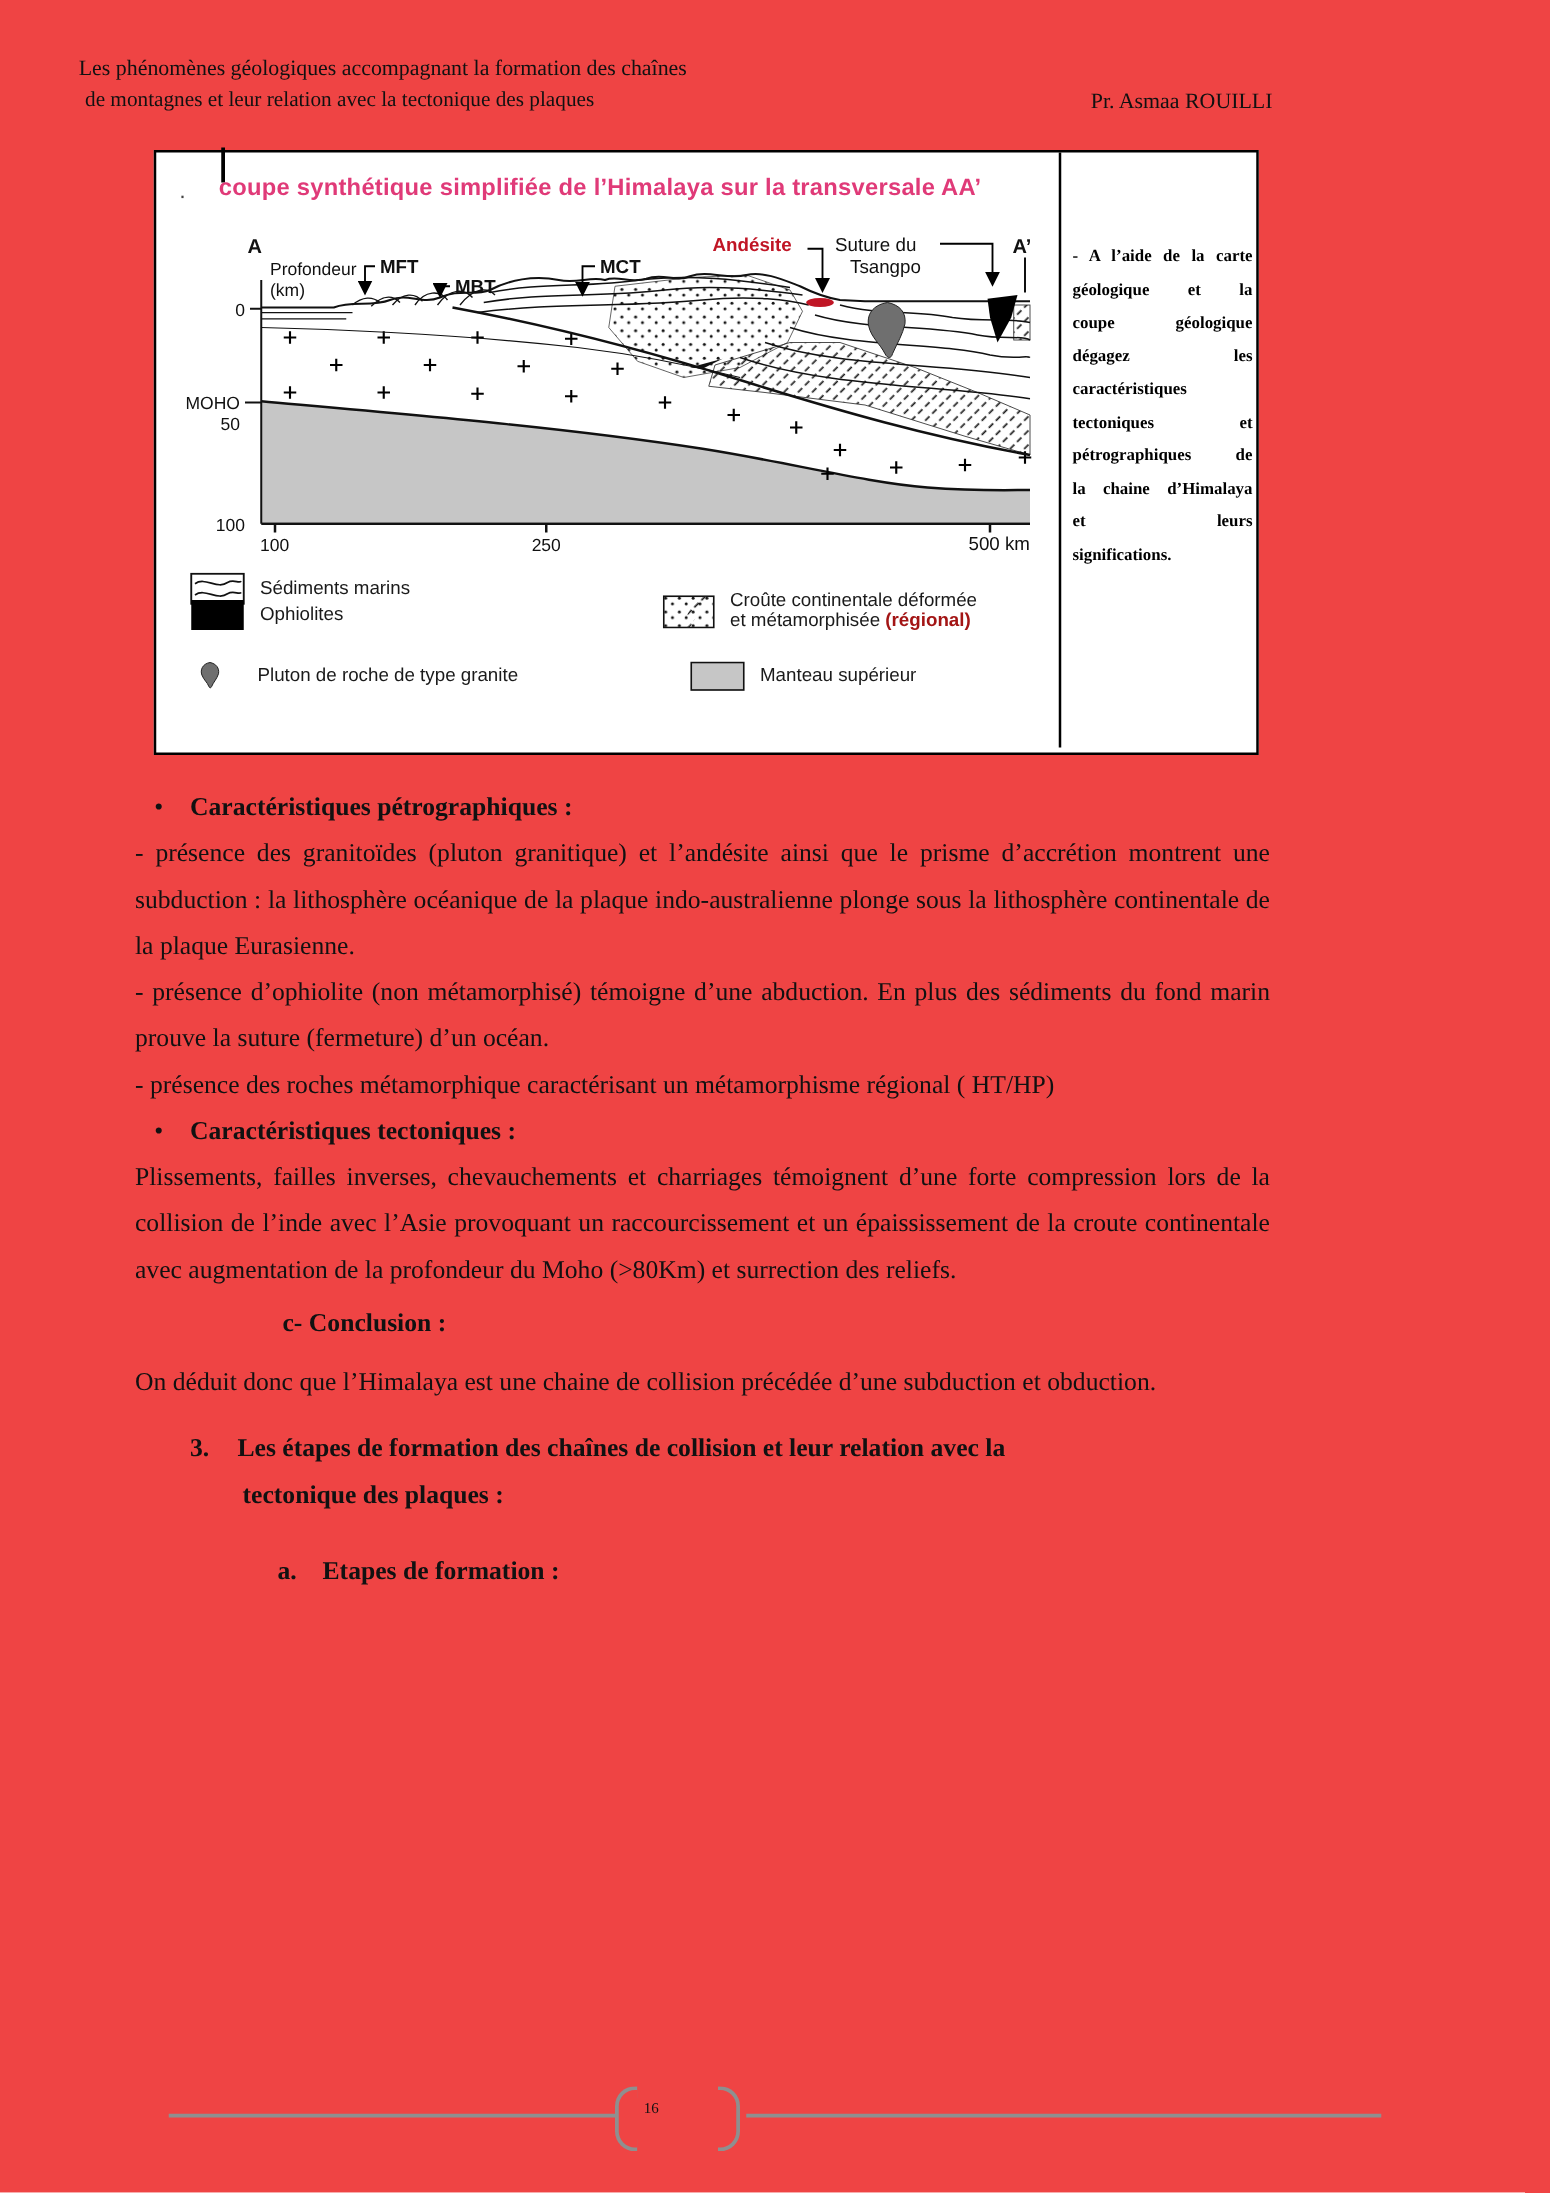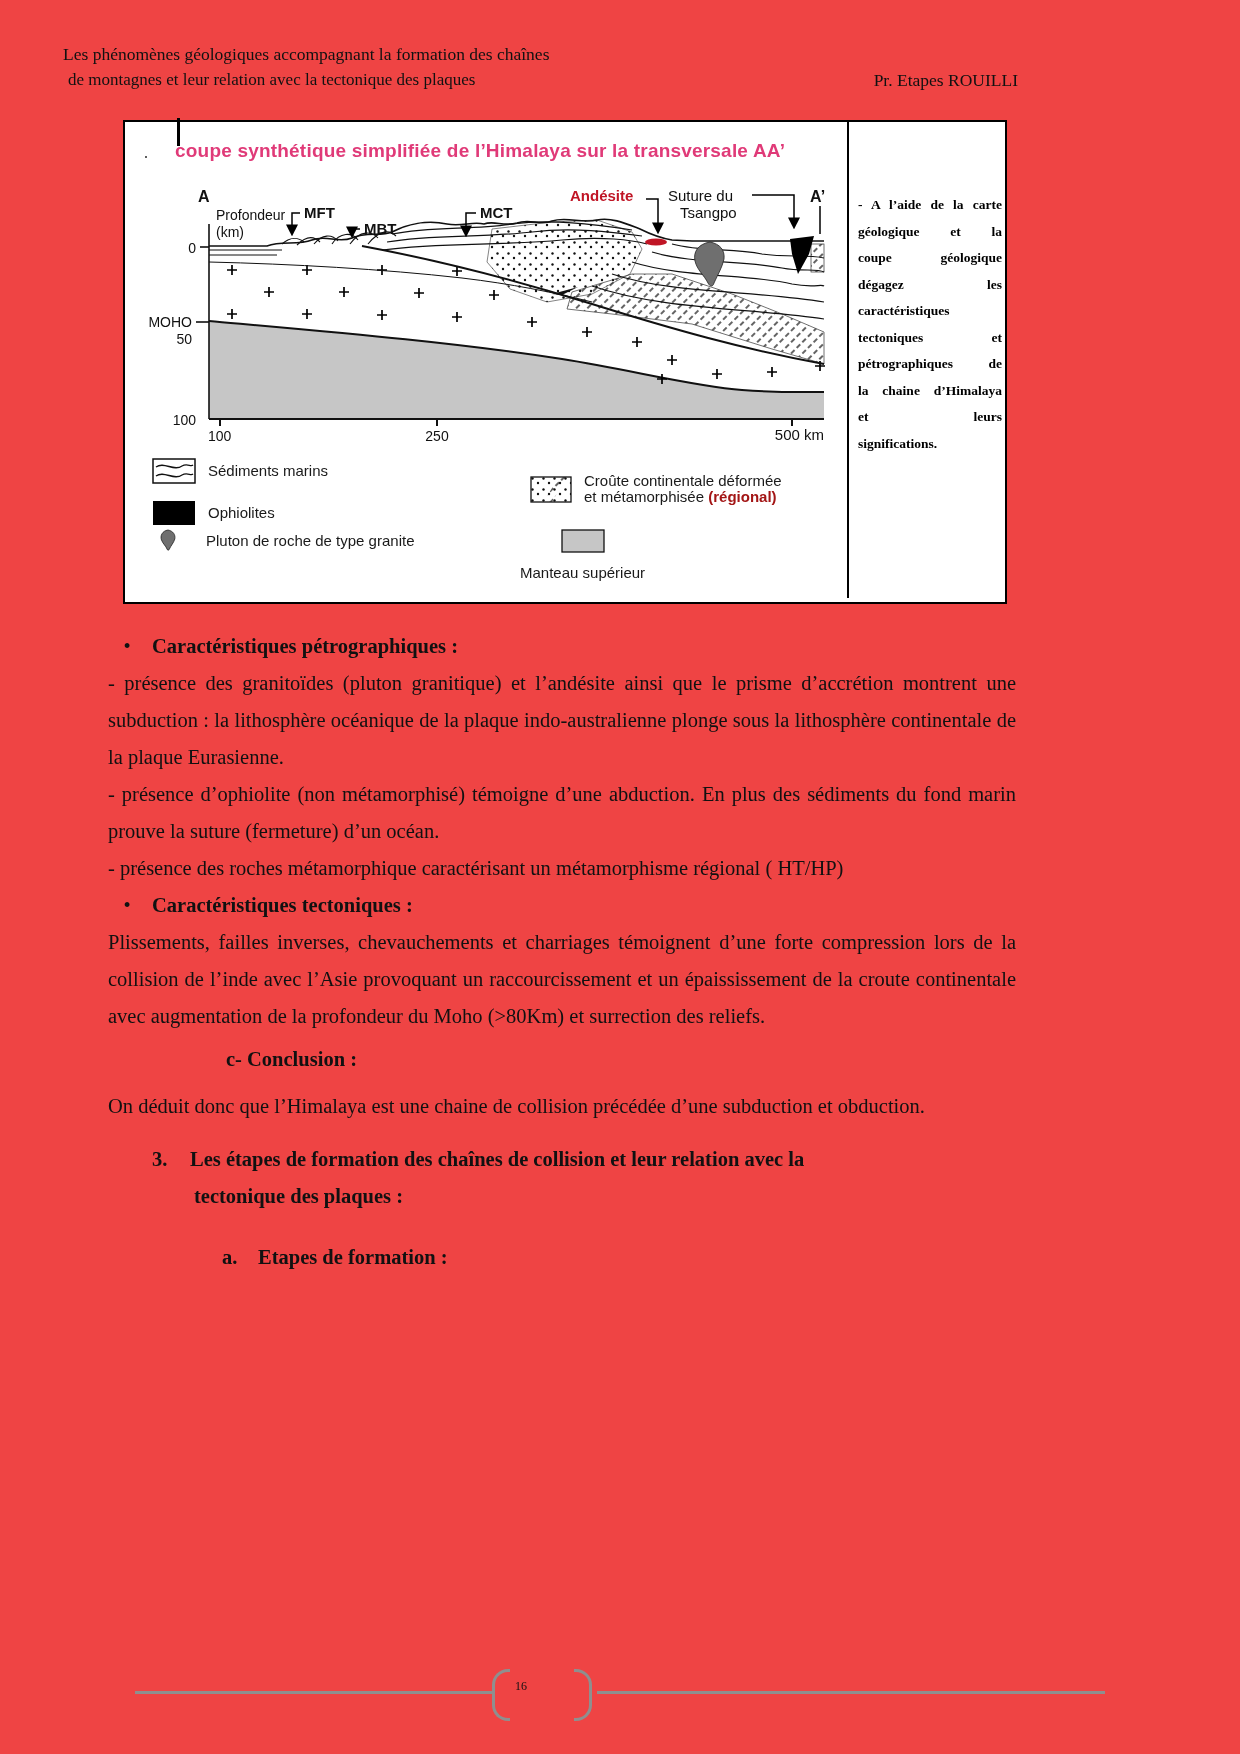--- a/index.html
+++ b/index.html
@@ -53,21 +53,21 @@
   .f-bracket.right{left:574px;border-left:none;border-radius:0 16px 16px 0;}
   .f-num{position:absolute;left:515px;top:34px;width:55px;font-size:12px;color:#111;}
 </style>
 </head>
 <body>
 
 <div class="page">
 
   <div class="hdr-l1">Les phénomènes géologiques accompagnant la formation des chaînes</div>
   <div class="hdr-l2">de montagnes et leur relation avec la tectonique des plaques</div>
-  <div class="hdr-author">Pr. Etapes ROUILLI</div>
+  <div class="hdr-author">Pr. Asmaa ROUILLI</div>
 
   <div class="figure">
     <div class="cursor-mark"></div>
     <span class="title-dot">·</span>
     <div class="fig-title">coupe synthétique simplifiée de l’Himalaya sur la transversale AA’</div>
     <div class="fig-divider"></div>
 
     <svg class="diagram" width="710" height="280" viewBox="0 0 710 280">
       <defs>
         <pattern id="dots" width="11" height="11" patternUnits="userSpaceOnUse">
@@ -196,21 +196,21 @@
     </svg>
 
     <div class="lg-row" style="left:27px;top:336px;">
       <svg width="44" height="26">
         <rect x="1" y="1" width="42" height="24" fill="#fff" stroke="#111" stroke-width="1.5"></rect>
         <path d="M4,9 C12,3 22,14 30,8 C35,5 39,9 41,7" fill="none" stroke="#111" stroke-width="1.3"></path>
         <path d="M4,18 C12,12 22,23 30,17 C35,14 39,18 41,16" fill="none" stroke="#111" stroke-width="1.3"></path>
       </svg>
       <span class="lg-text">Sédiments marins</span>
     </div>
-    <div class="lg-row" style="left:27px;top:378px;">
+    <div class="lg-row" style="left:27px;top:357px;">
       <svg width="44" height="26">
         <rect x="1" y="1" width="42" height="24" fill="#000"></rect>
       </svg>
       <span class="lg-text">Ophiolites</span>
     </div>
     <div class="lg-row" style="left:33px;top:407px;">
       <svg width="22" height="24">
         <path d="M10,1 C4,2 2,7 3.5,11 C5,15 8,17 9,20 C9.6,21.6 10.8,21.6 11.4,20 C12.6,17 15.6,14 16.8,10 C17.6,5.5 15,2 10,1 Z" style="fill:var(--c-pluton_grey)" stroke="#222" stroke-width="0.8"></path>
       </svg>
       <span class="lg-text" style="margin-left:14px;">Pluton de roche de type granite</span>
@@ -219,21 +219,21 @@
     <div class="lg-row" style="left:405px;top:332px;margin-top:19px;">
       <svg width="42" height="27">
         <rect x="1" y="1" width="40" height="25" fill="url(#dots)" stroke="#111" stroke-width="1.3"></rect>
         <polygon points="14,26 28,1 36,1 22,26" fill="url(#hatch)"></polygon>
       </svg>
       <span class="lg-text">
         <span>Croûte continentale déformée</span><br>
         <span>et métamorphisée </span><span class="lg-red">(régional)</span>
       </span>
     </div>
-    <div class="lg-row" style="left:395px;top:407px;flex-direction:column;">
+    <div class="lg-row" style="left:427px;top:407px;">
       <svg width="44" height="24">
         <rect x="1" y="1" width="42" height="22" style="fill:var(--c-mantle_grey)" stroke="#111" stroke-width="1.3"></rect>
       </svg>
       <span class="lg-text">Manteau supérieur</span>
     </div>
 
     <div class="sidebar">
       <div class="sb-line">- A l’aide de la carte</div>
       <div class="sb-line">géologique et la</div>
       <div class="sb-line">coupe géologique</div>

